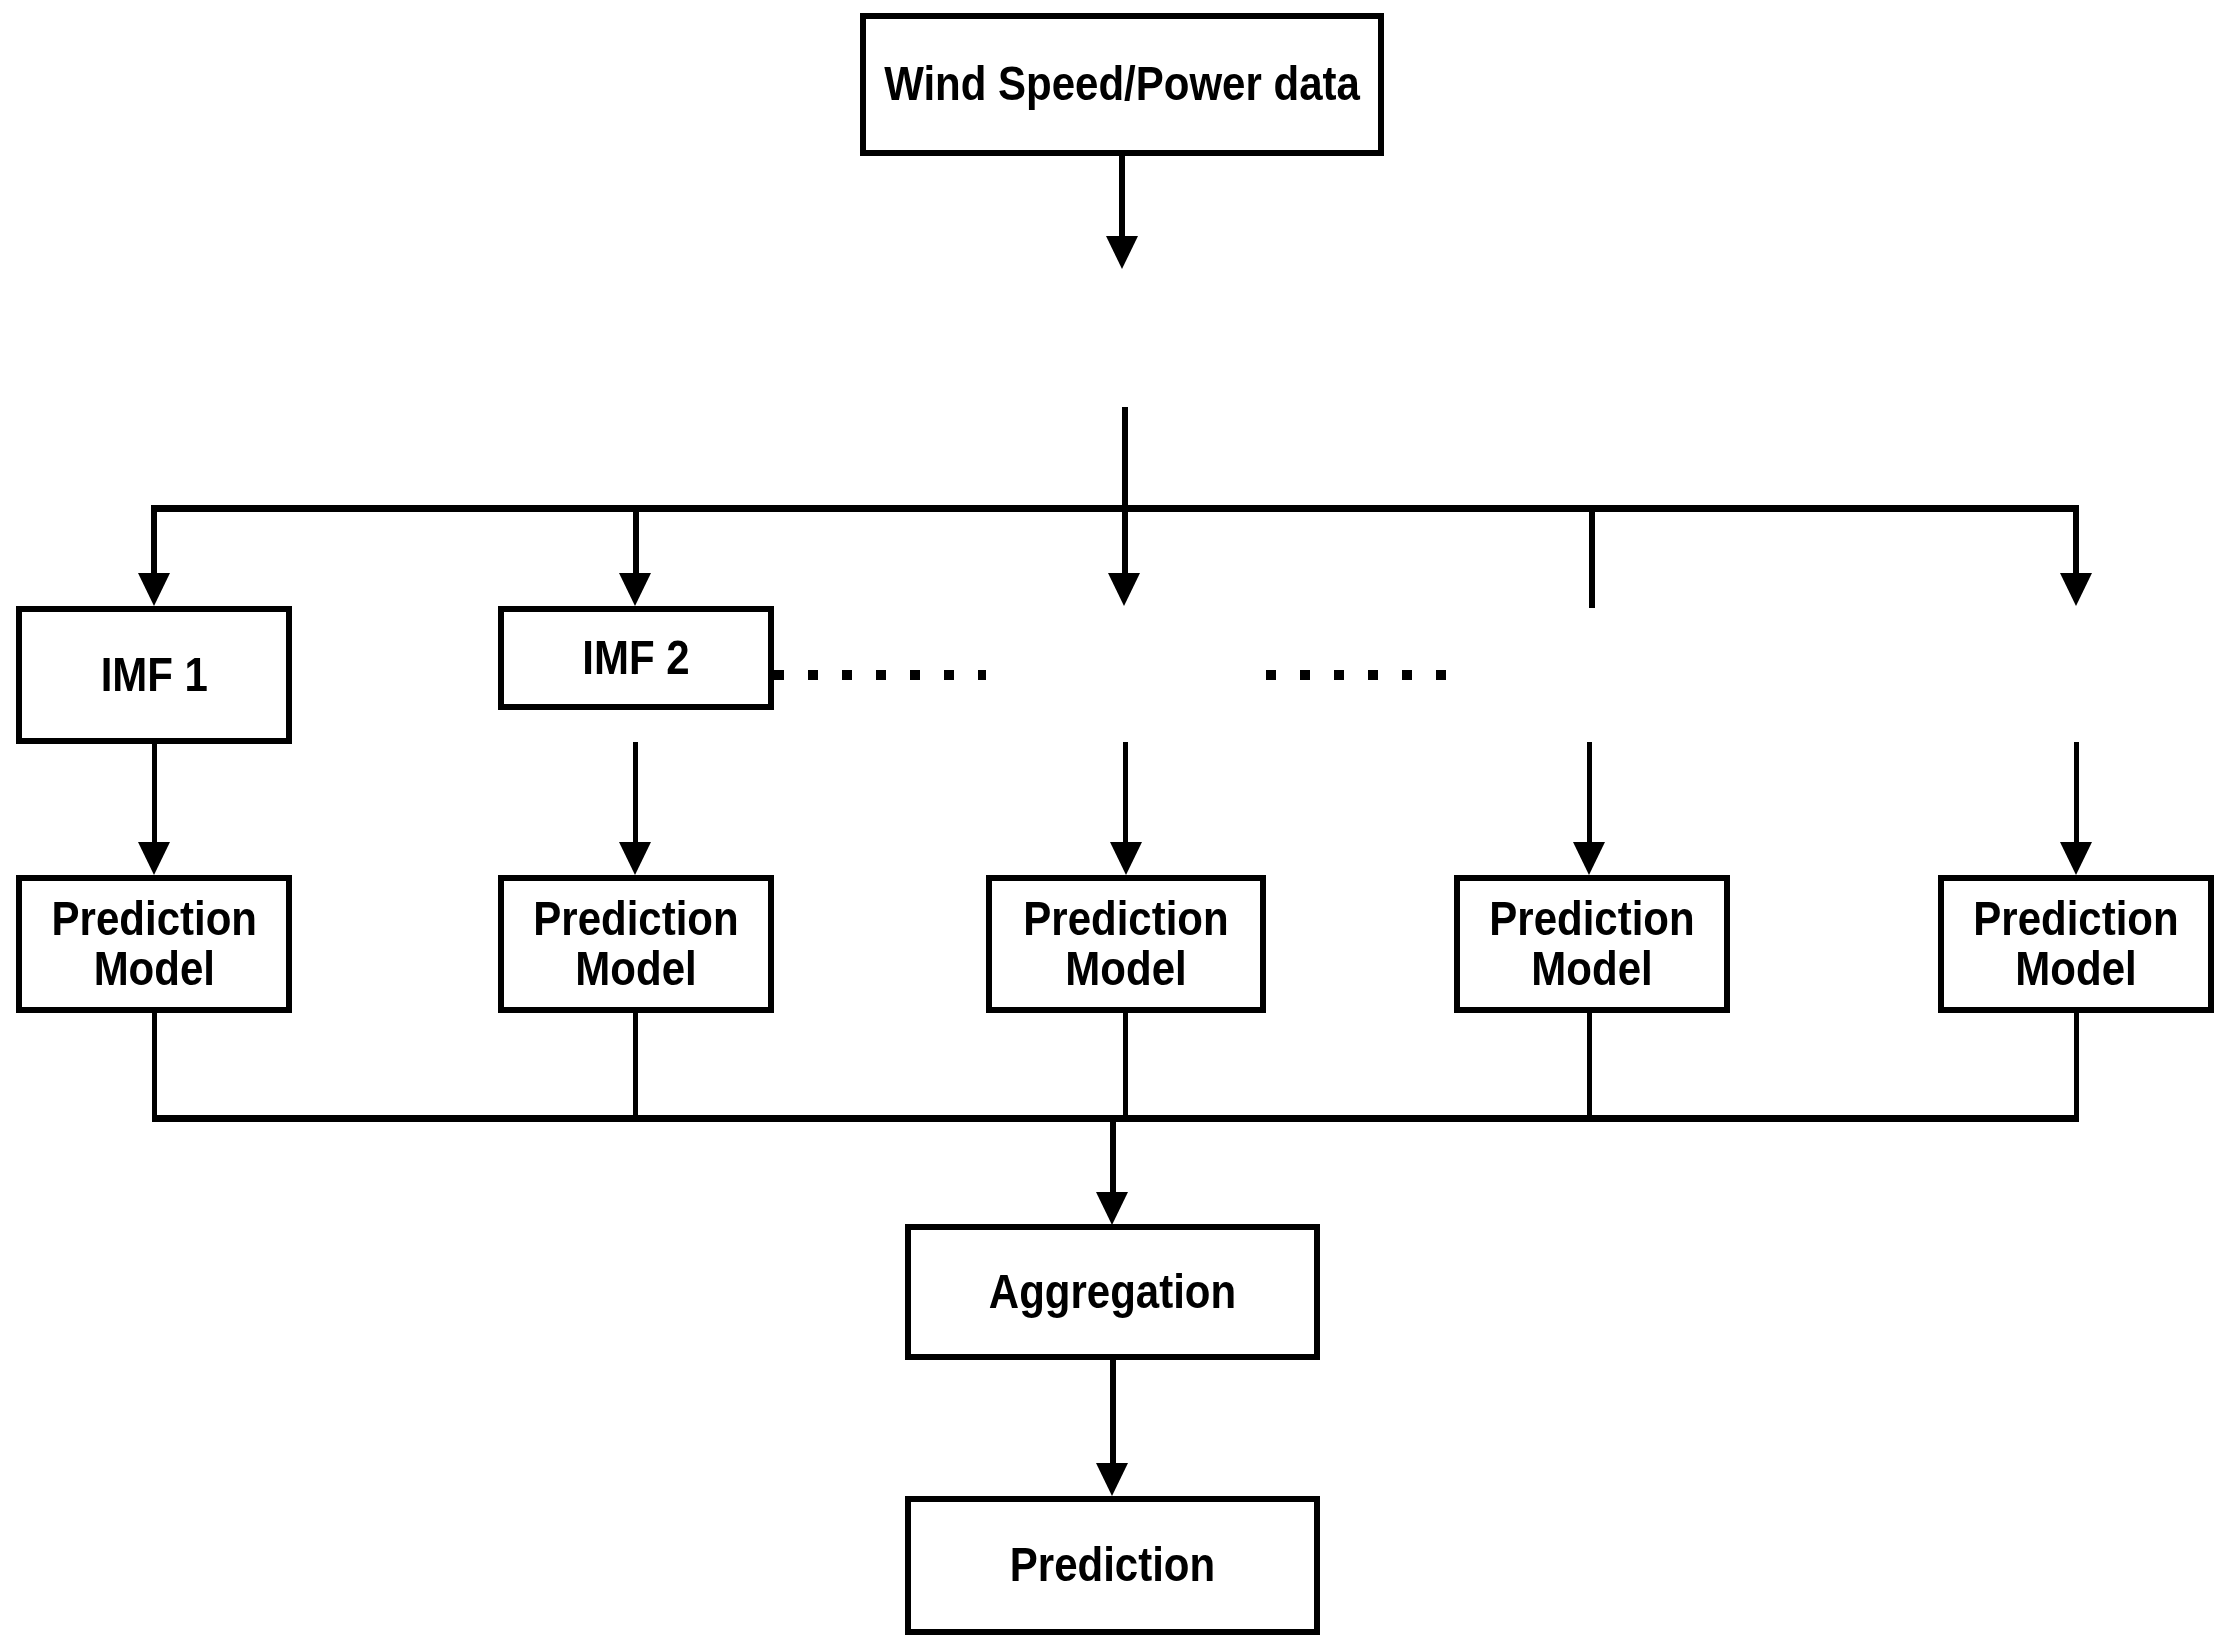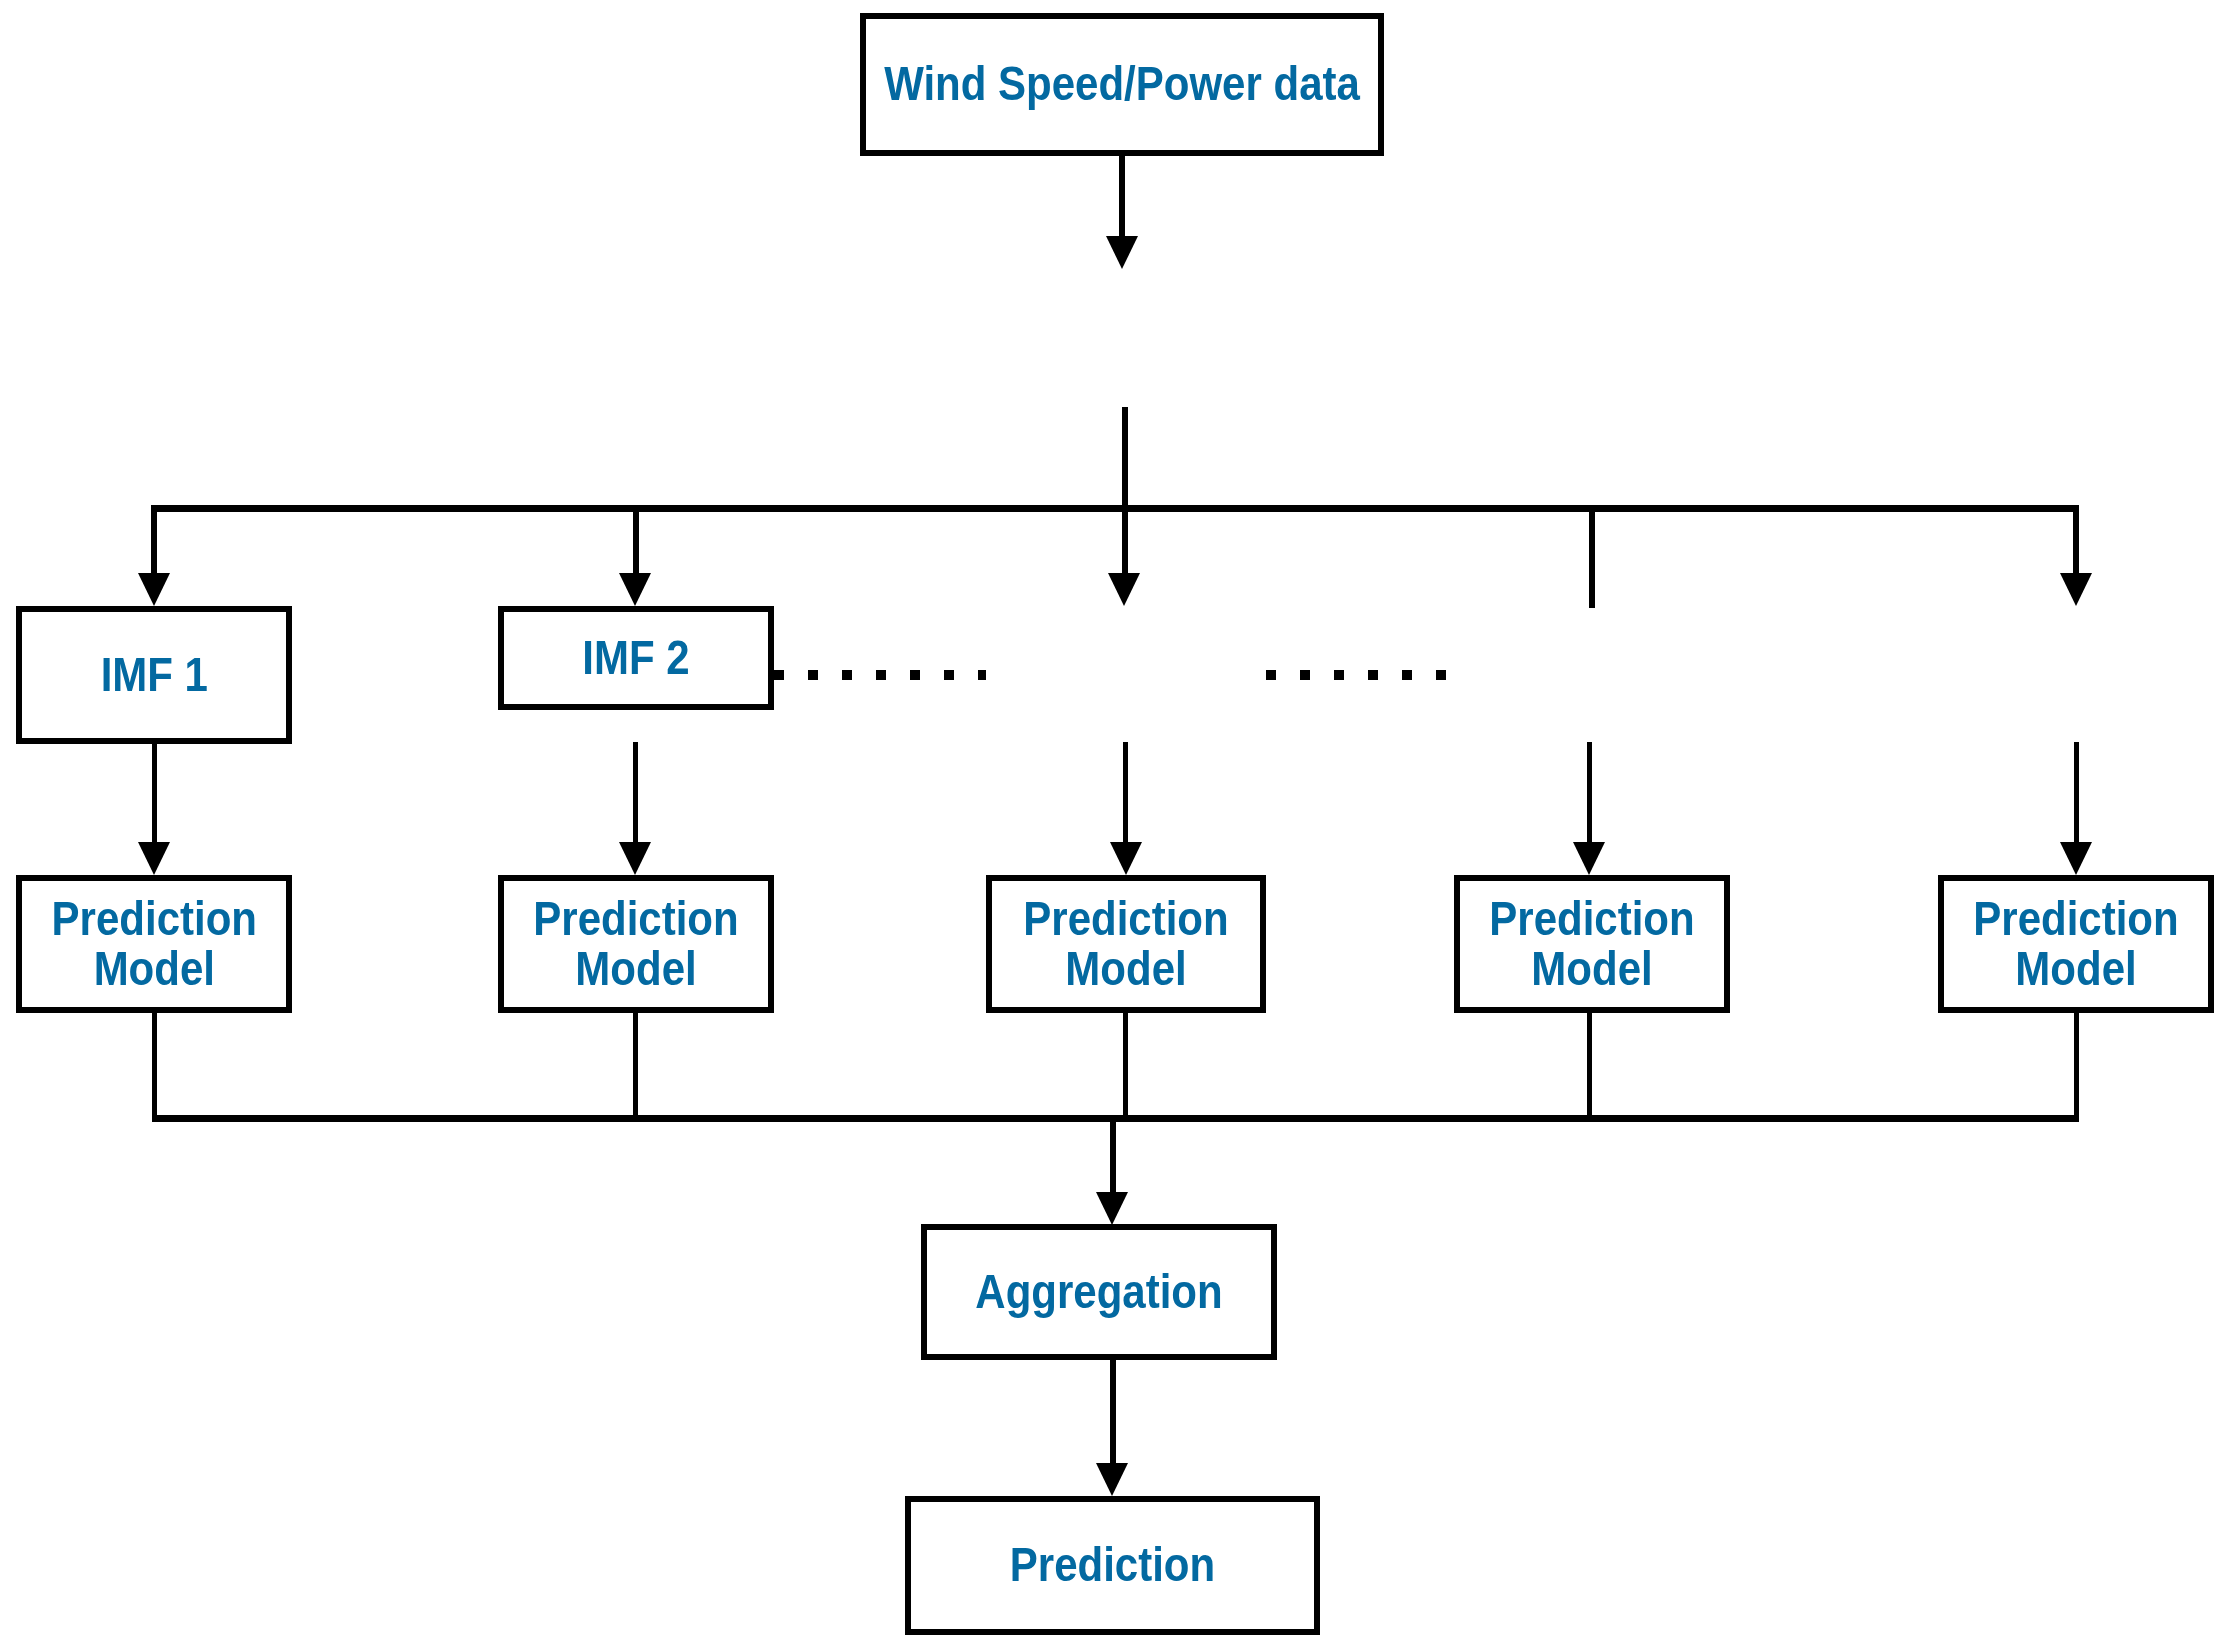--- a/index.html
+++ b/index.html
@@ -22,21 +22,21 @@
     box-sizing: border-box;
     border: 6.5px solid #000000;
     background: #ffffff;
     display: flex;
     align-items: center;
     justify-content: center;
     text-align: center;
     font-weight: bold;
     font-size: 42px;
     line-height: 1.05;
-    color: #0369a1;
+    color: #000000;
   }
   .node > span {
     display: inline-block;
     transform: scaleY(1.15);
   }
   .line {
     position: absolute;
     background: #000000;
   }
   .head {
@@ -59,21 +59,21 @@
   #box-imf1     { left: 16.3px;   top: 606px;  width: 276px; height: 138px; text-align: center; }
   #box-imf2     { left: 498px;  top: 606px;  width: 276px; height: 104px; }
   #box-imfi     { left: 986px; top: 606px;  width: 280px; height: 138px; }
   #box-imfn     { left: 1454px; top: 606px;  width: 276px; height: 138px; }
   #box-residue  { left: 1938px; top: 606px;  width: 276px; height: 138px; }
   #box-pm1      { left: 16.3px;   top: 875px; width: 276px; height: 138px; }
   #box-pm2      { left: 498px;  top: 875px; width: 276px; height: 138px; }
   #box-pm3      { left: 986px; top: 875px; width: 280px; height: 138px; }
   #box-pm4      { left: 1454px; top: 875px; width: 276px; height: 138px; }
   #box-pm5      { left: 1938px; top: 875px; width: 276px; height: 138px; }
-  #box-agg      { left: 905px; top: 1224px; width: 356px; height: 136px; margin-left: 16px; }
+  #box-agg      { left: 905px; top: 1224px; width: 415px; height: 136px; }
   #box-pred     { left: 905px; top: 1496px; width: 415px; height: 139px; }
   #box-pm1 > span, #box-pm2 > span, #box-pm3 > span, #box-pm4 > span, #box-pm5 > span {
     max-width: 244px;
   }
 
   
   #stem-input-emd   { left: 1119px; top: 154px;  width: 5.7px; height: 86px; }
   #head-emd         { left: 1106px; top: 236px; }
 
   #stem-emd-imfi    { left: 1122px; top: 407px;  width: 5.7px; height: 169px; }

